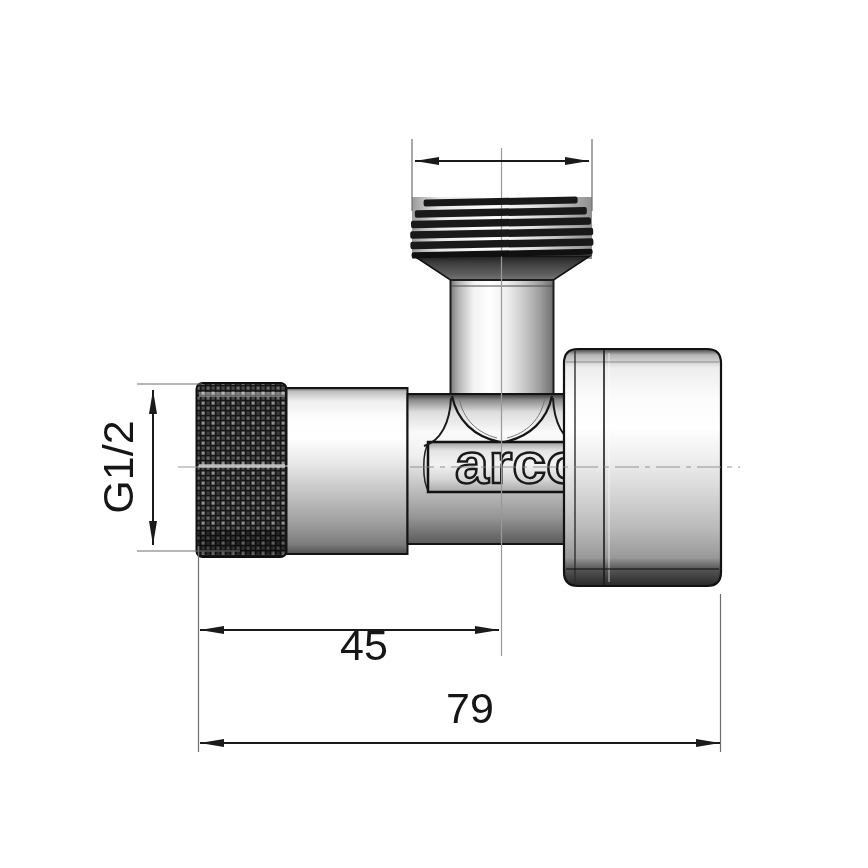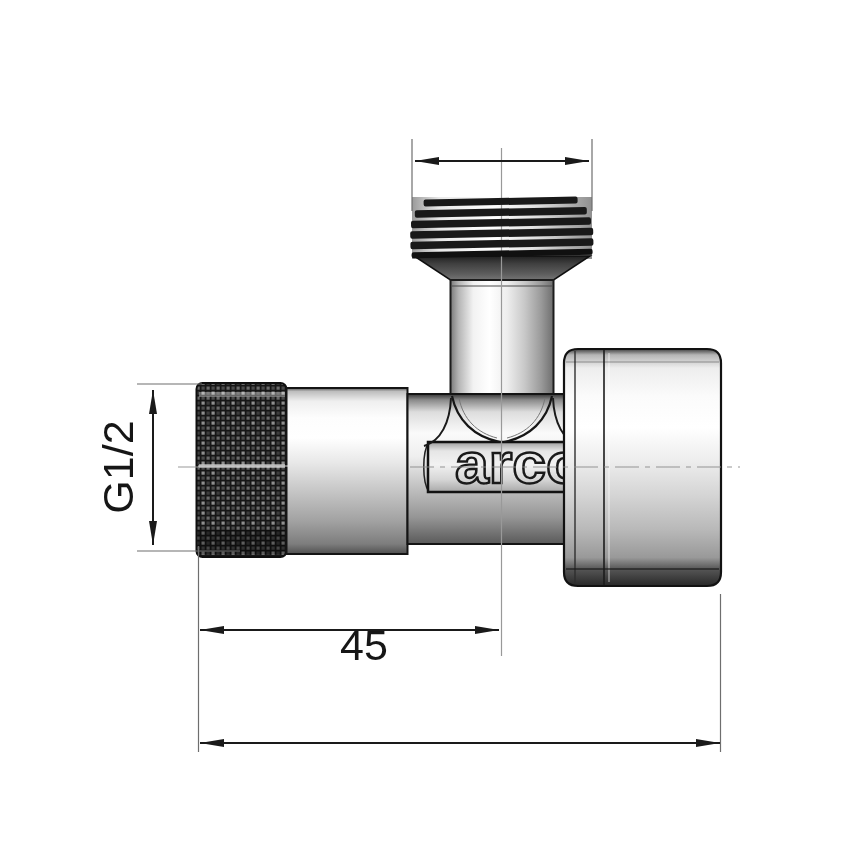--- a/index.html
+++ b/index.html
@@ -199,14 +199,15 @@
     <line x1="720.5" y1="594" x2="720.5" y2="752" stroke="#6e6e6e" stroke-width="1.2"></line>
     <line x1="200" y1="743" x2="720" y2="743" stroke="#1a1a1a" stroke-width="2" marker-start="url(#arr)" marker-end="url(#arr)"></line>
   </g>
 </svg>
 
 
 <div class="dim-label rot" style="left:38px;top:442px;">G1/2</div>
 
 <div class="dim-label" style="left:284px;top:576px;margin-top:44px;">45</div>
 
+<div class="dim-label" style="left:390px;top:683px;">79</div>
 
 </div>
 
 </body></html>

